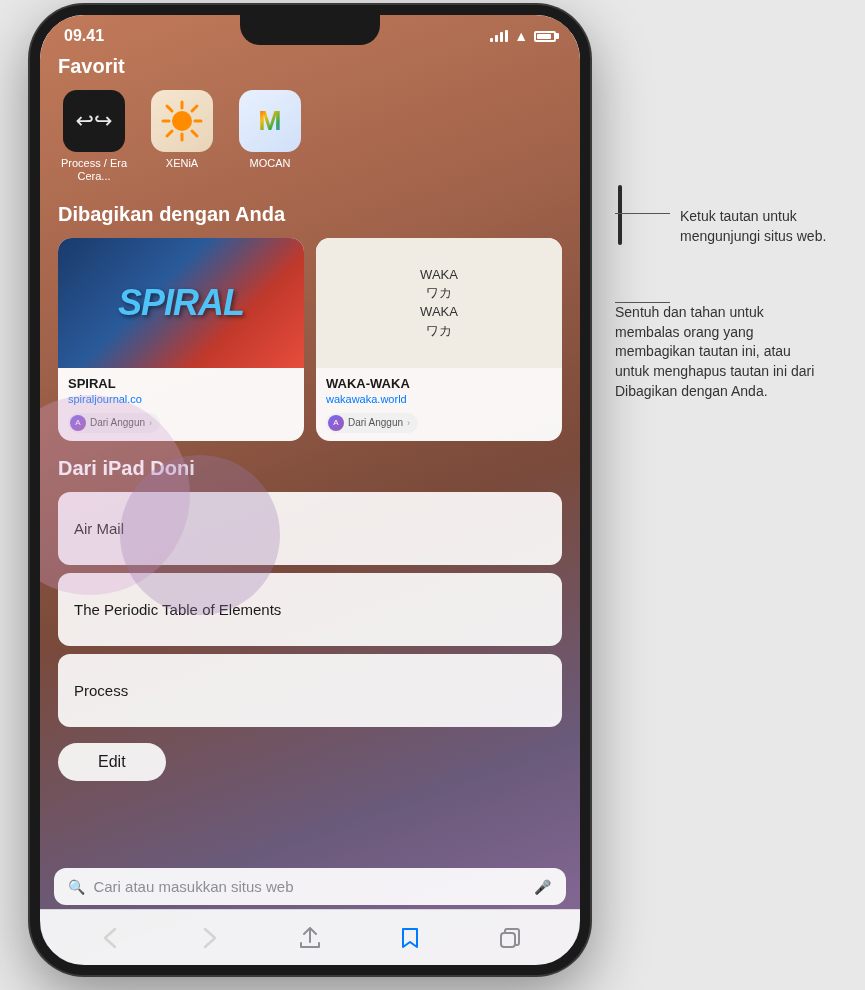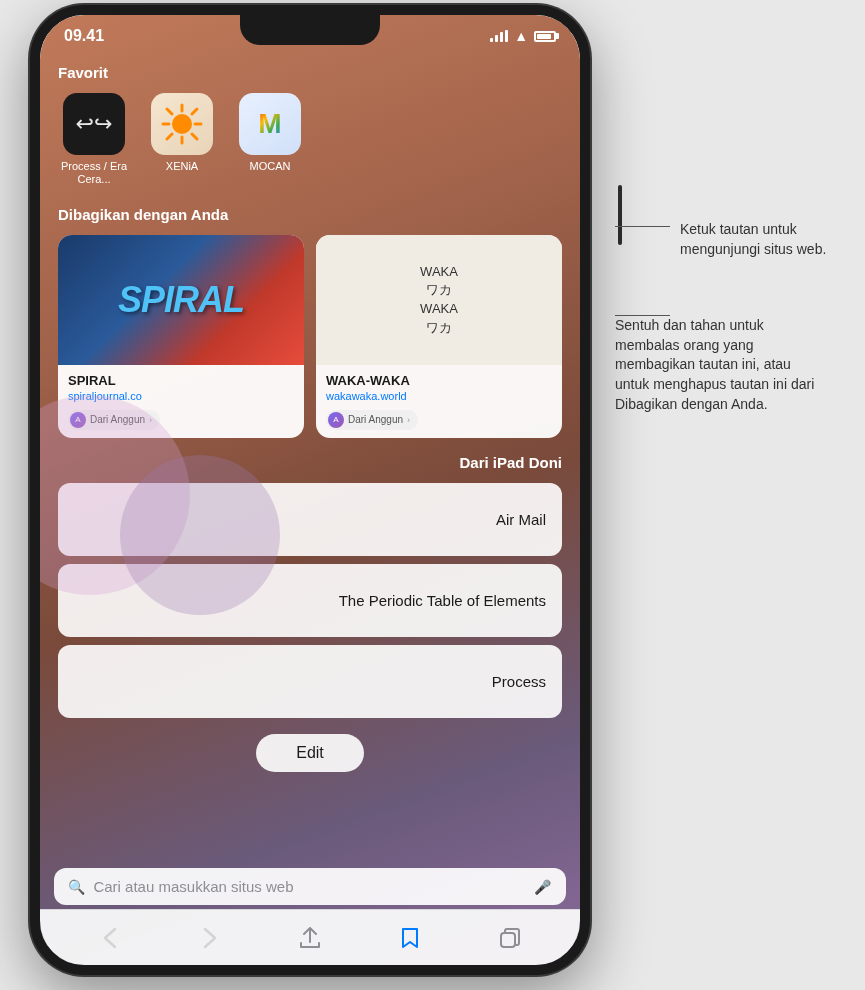--- a/index.html
+++ b/index.html
@@ -128,25 +128,25 @@
     }
 
     
     .scroll-content {
       padding: 0 18px;
       overflow: hidden;
     }
 
     
     .section-title {
-      font-size: 15px;
+      font-size: 20px;
       font-weight: 700;
       color: #fff;
       margin-bottom: 12px;
-      margin-top: 13px;
+      margin-top: 4px;
     }
 
     .favorites-grid {
       display: flex;
       gap: 16px;
       margin-bottom: 20px;
     }
 
     .fav-item {
       display: flex;
@@ -292,41 +292,39 @@
     }
 
     .from-chevron {
       font-size: 9px;
       color: #999;
     }
 
     
     .ipad-section {
       margin-bottom: 16px;
-      text-align: right;
     }
 
     .ipad-list {
       display: flex;
       flex-direction: column;
       gap: 8px;
     }
 
     .ipad-list-item {
       background: rgba(255,255,255,0.9);
       border-radius: 12px;
       padding: 28px 16px;
       font-size: 15px;
       color: #1a1a1a;
     }
 
     
     .edit-btn-container {
       display: flex;
-      justify-content: center;
       margin-bottom: 16px;
     }
 
     .edit-btn {
       background: rgba(255,255,255,0.9);
       border: none;
       border-radius: 20px;
       padding: 10px 40px;
       font-size: 16px;
       font-weight: 500;
@@ -397,21 +395,21 @@
     }
 
     .toolbar-btn.disabled {
       opacity: 0.3;
     }
 
     
     .callout-area {
       position: absolute;
       right: 30px;
-      top: 220px;
+      top: 207px;
       width: 220px;
     }
 
     .callout-text {
       font-size: 14px;
       color: #333;
       line-height: 1.4;
       max-width: 200px;
     }
 

